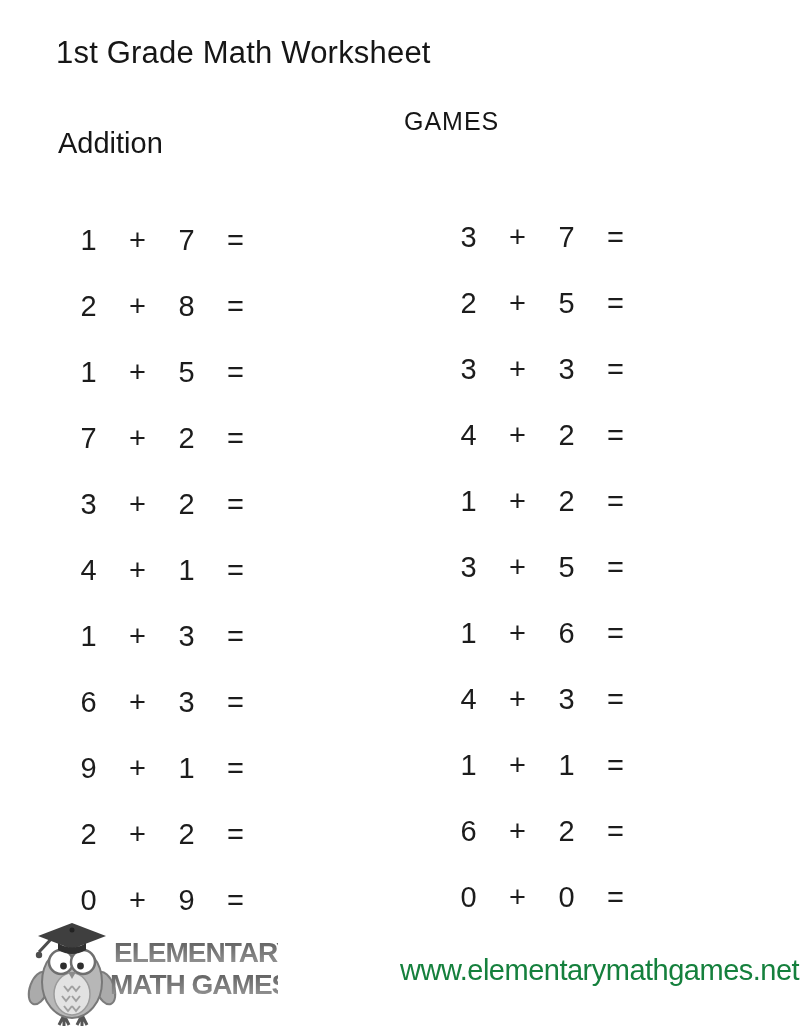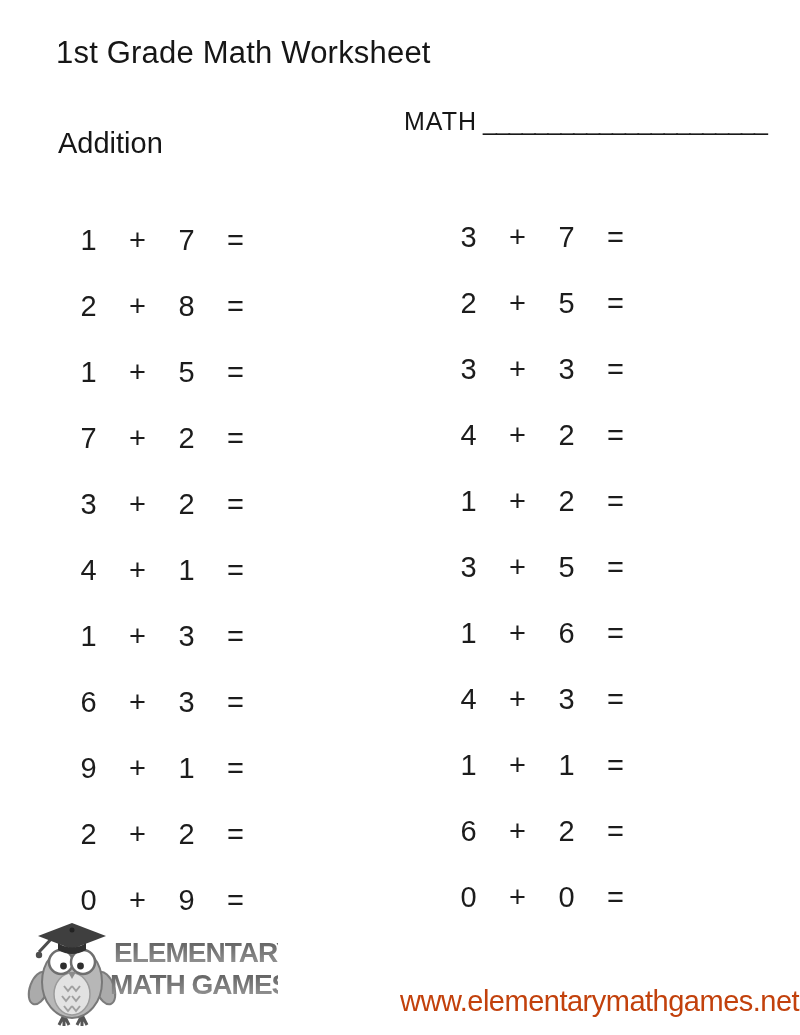--- a/index.html
+++ b/index.html
@@ -26,35 +26,34 @@
     line-height:1.2; white-space:nowrap; color:#1a1a1a;
   }
   .col { position:absolute; width:220px; }
   .col-left  { left:64px;  top:207px; }
   .col-right { left:444px; top:204px; }
   .problem { height:66px; display:flex; align-items:center; }
   .cell { width:49px; text-align:center; font-size:29px; color:#1c1c1c; }
   .logo { position:absolute; left:26px; top:920px; }
   .site-url {
     position:absolute; left:400px; top:954px;
-    font-size:29px; letter-spacing:-0.5px; color:#c2410c;margin-top:31px;
+    font-size:29px; letter-spacing:-0.5px; color:#15803d;
   }
 </style>
 </head>
 <body>
 
 <div class="page">
 
   <h1 class="title">1st Grade Math Worksheet</h1>
 
   <h2 class="section-title">Addition</h2>
 
   <div class="name-field">
-    <span class="name-label">MATH</span>
-    <span class="name-line">______________________</span>
+    <span class="name-label">GAMES</span>
   </div>
 
   <div class="col col-left">
       <div class="problem">
         <span class="cell">1</span>
         <span class="cell">+</span>
         <span class="cell">7</span>
         <span class="cell">=</span>
       </div>
       <div class="problem">

